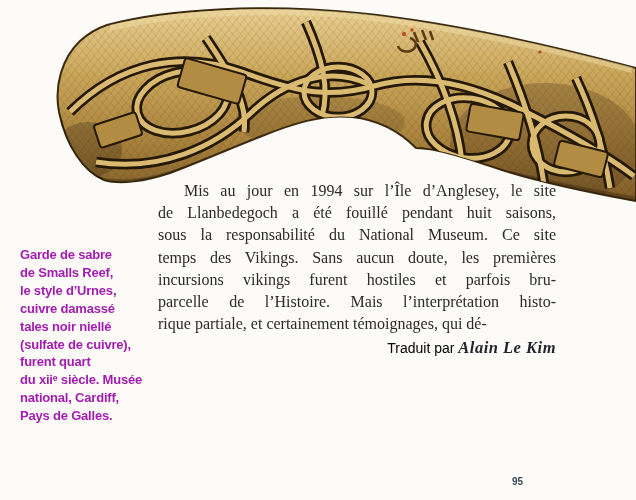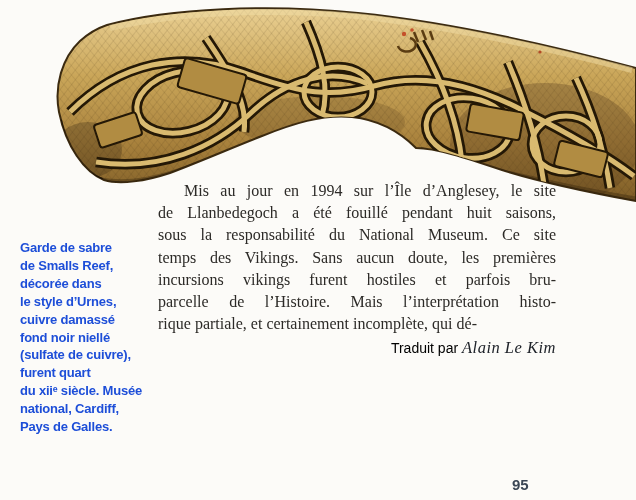--- a/index.html
+++ b/index.html
@@ -7,27 +7,27 @@
     position:relative;
     width:636px;height:500px;
     background:#fcfbf8;
     overflow:hidden;
     font-family:"Liberation Sans", sans-serif;
   }
   .photo{
     position:absolute;left:0;top:0;width:636px;height:205px;margin:0;
   }
   .caption{
-    position:absolute;left:20px;top:239px;width:138px;
+    position:absolute;left:20px;top:246px;width:138px;
     font-family:"Liberation Sans", sans-serif;
     font-weight:700;
     font-size:13px;
     line-height:17.9px;
     letter-spacing:-0.2px;
-    color:#1d4ed8;
+    color:#a21caf;
   }
   .caption .line{white-space:nowrap;}
   .article{
     position:absolute;left:158px;top:180px;width:398px;
     font-family:"Liberation Serif", serif;
     font-size:16px;
     line-height:22.2px;
     color:#2c2a27;
   }
   .article .line{
@@ -41,31 +41,31 @@
     text-align:right;
     white-space:nowrap;
   }
   .credit-prefix{
     font-family:"Liberation Sans", sans-serif;
     font-size:14px;
     color:#000000;
   }
   .credit-name{
     font-family:"Liberation Serif", serif;
-    font-weight:400;
+    font-weight:700;
     font-style:italic;
     font-size:16.5px;
     letter-spacing:0.5px;
     color:#20242b;
   }
   .page-number{
     position:absolute;left:512px;top:476px;
     font-family:"Liberation Sans", sans-serif;
     font-weight:700;
-    font-size:15px;
+    font-size:10px;
     color:#3a4654;
   }
 </style>
 </head>
 <body>
 
 <div class="page">
 
   <figure class="photo" aria-label="Garde de sabre viking en cuivre doré, décor d'entrelacs de style Urnes, photographiée sur fond blanc">
     <svg width="636" height="205" viewBox="0 0 636 205" xmlns="http://www.w3.org/2000/svg">
@@ -142,40 +142,39 @@
         <circle cx="540" cy="52" r="1.6" fill="#b44a26"></circle>
 
         <path d="M60 120 C66 152 80 172 102 180" fill="none" stroke="#130d05" stroke-width="4" opacity="0.8"></path>
       </g>
     </svg>
   </figure>
 
   <aside class="caption">
       <div class="line">Garde de sabre</div>
       <div class="line">de Smalls Reef,</div>
-      <div class="line">décorée dans</div>
       <div class="line">le style d’Urnes,</div>
       <div class="line">cuivre damassé</div>
-      <div class="line">fond noir niellé</div>
+      <div class="line">tales noir niellé</div>
       <div class="line">(sulfate de cuivre),</div>
       <div class="line">furent quart</div>
       <div class="line">du xiiᵉ siècle. Musée</div>
       <div class="line">national, Cardiff,</div>
       <div class="line">Pays de Galles.</div>
     </aside>
 
   <div class="article">
     <div>
         <div class="line">Mis au jour en 1994 sur l’Île d’Anglesey, le site</div>
         <div class="line">de Llanbedegoch a été fouillé pendant huit saisons,</div>
         <div class="line">sous la responsabilité du National Museum. Ce site</div>
         <div class="line">temps des Vikings. Sans aucun doute, les premières</div>
         <div class="line">incursions vikings furent hostiles et parfois bru-</div>
         <div class="line">parcelle de l’Histoire. Mais l’interprétation histo-</div>
-        <div class="line">rique partiale, et certainement incomplète, qui dé-</div>
+        <div class="line">rique partiale, et certainement témoignages, qui dé-</div>
       </div>
     <div class="credit">
       <span class="credit-prefix">Traduit par </span><span class="credit-name">Alain Le Kim</span>
     </div>
   </div>
 
   <div class="page-number">95</div>
 
 </div>
 

